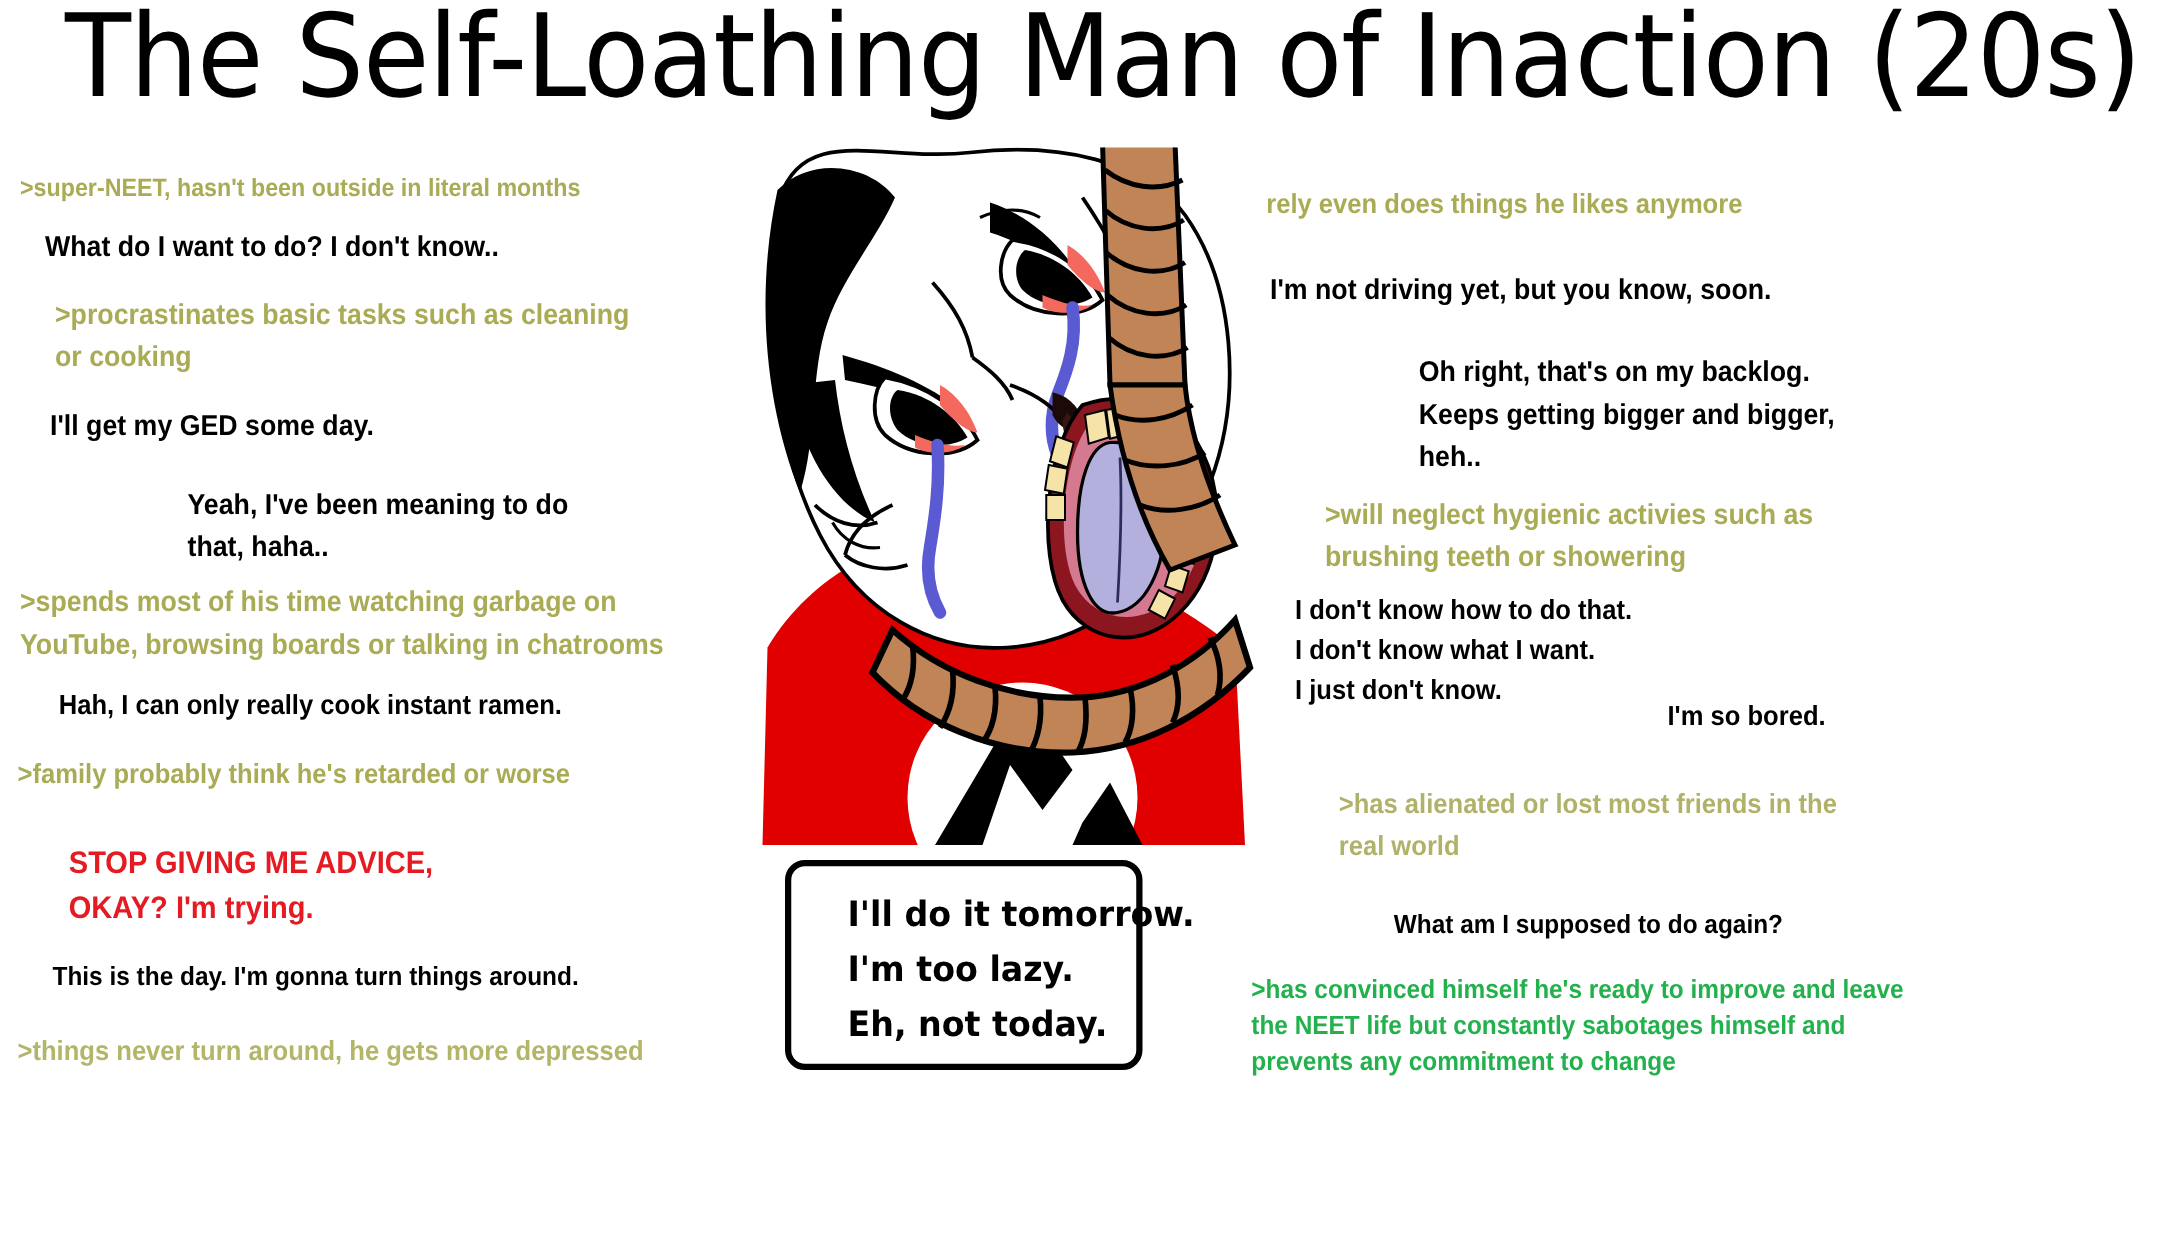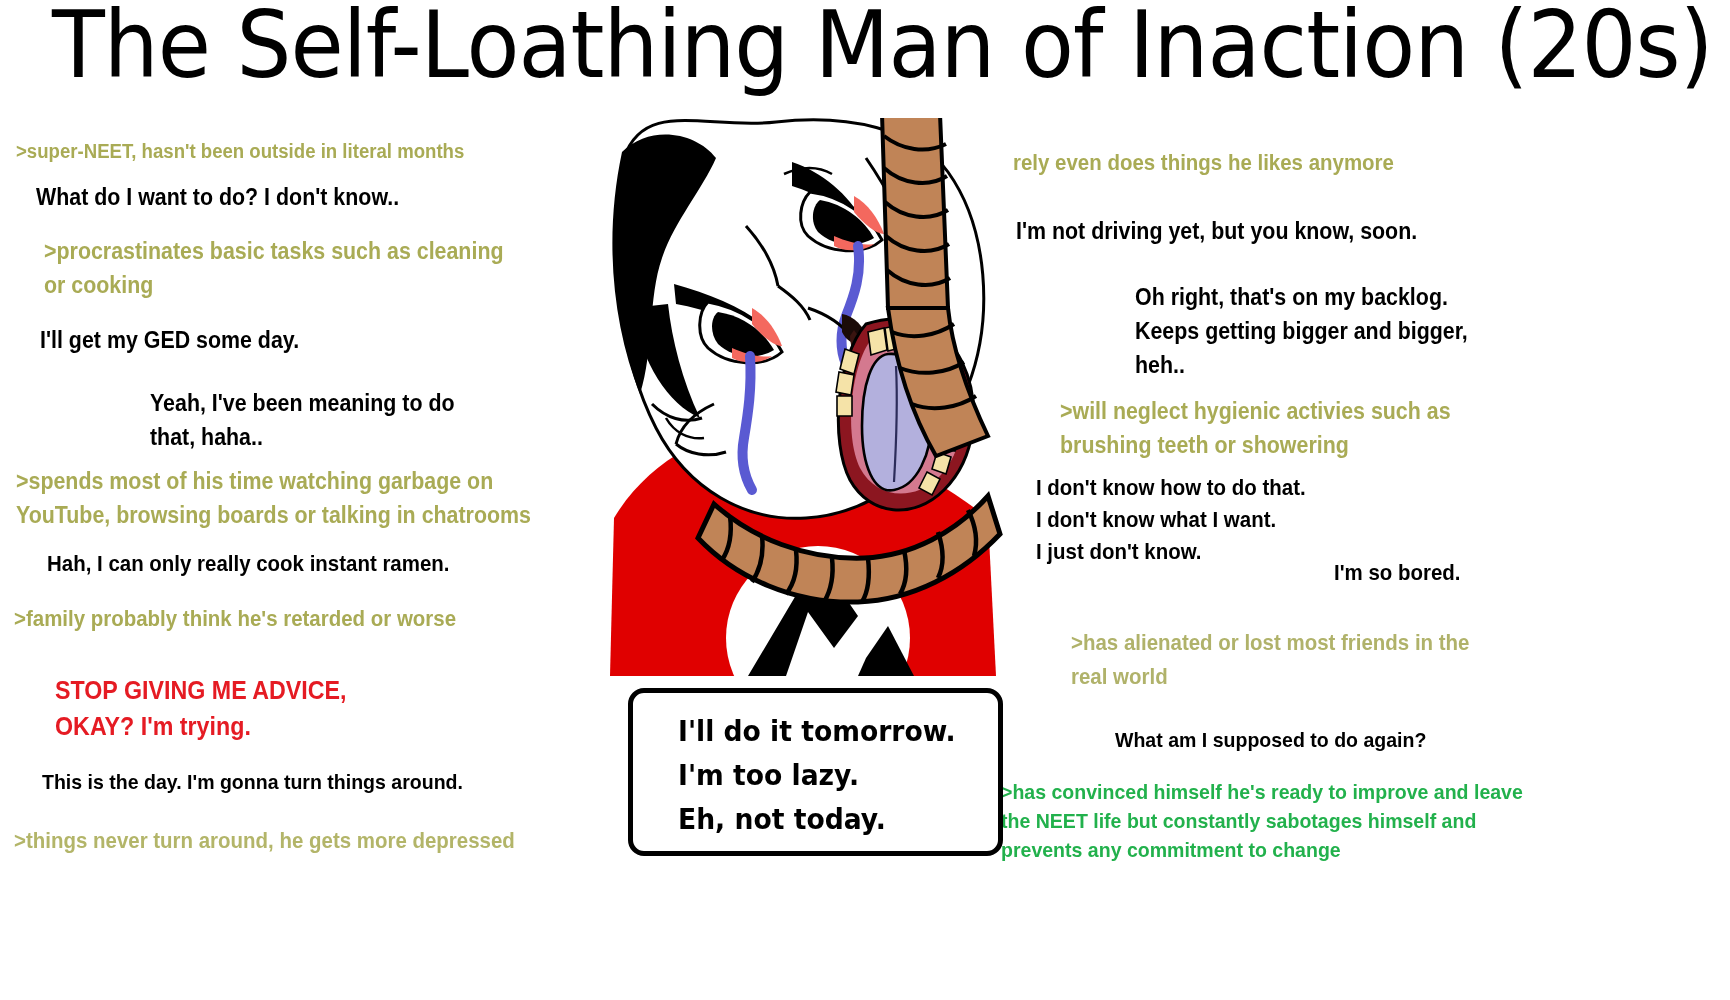--- a/index.html
+++ b/index.html
@@ -38,21 +38,21 @@
   .green   { color:#a9ab55; }
   .green2  { color:#b3b569; }
   .green3  { color:#b0b26a; }
   .black   { color:#000000; }
   .red     { color:#e51b23; }
   .brightgreen{ color:#22b14c; }
 
   
   #speech-box{
     position:absolute;
-    left:628px;top:688px;width:375px;height:168px;
+    left:628px;top:688px;width:286px;height:168px;
     border:5px solid #000000;
     border-radius:16px;
     background:#ffffff;
     box-sizing:border-box;
     z-index:6;
   }
   #speech-box .sline{
     position:absolute;left:45px;
     font-family:"DejaVu Sans","Liberation Sans",sans-serif;
     font-weight:bold;font-size:28px;color:#000;

